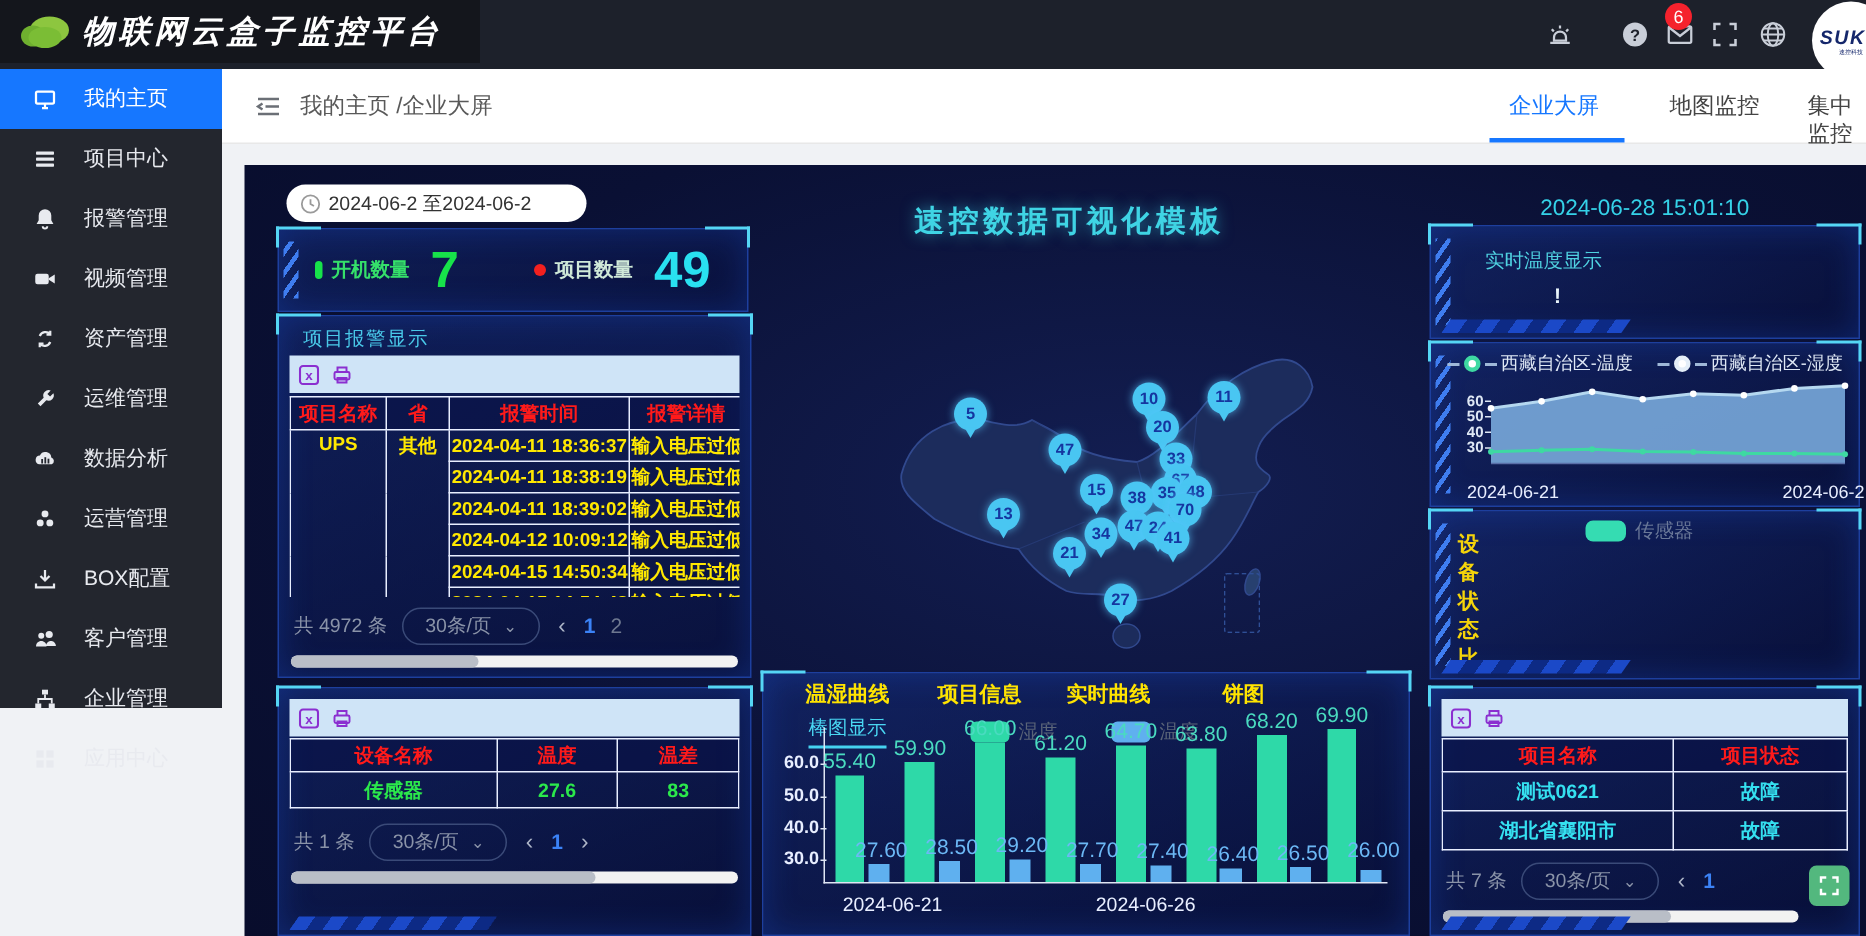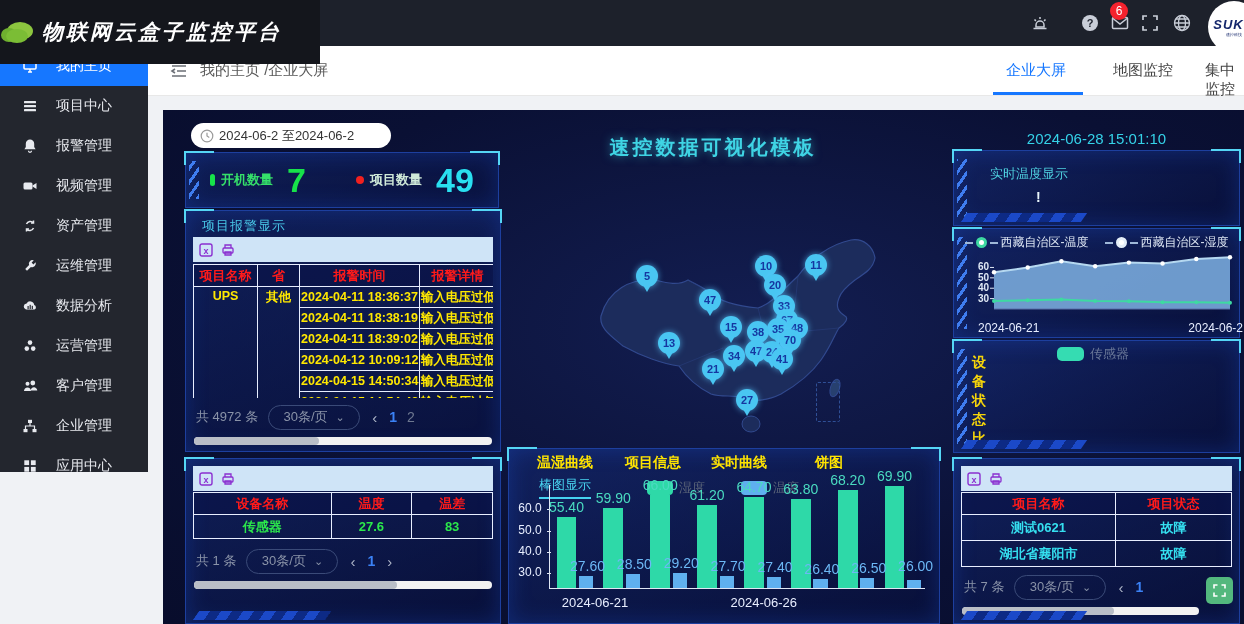--- a/index.html
+++ b/index.html
@@ -1,20 +1,20 @@
 <!DOCTYPE html>
 <html><head>
 <meta charset="utf-8">
 <style>
   *{margin:0;padding:0;box-sizing:border-box;}
   html,body{width:1244px;height:624px;overflow:hidden;background:#f0f2f5;
     font-family:"Liberation Sans",sans-serif;}
   
   #topbar{position:absolute;left:0;top:0;width:1244px;height:46px;background:#1d212b;z-index:30;}
-  #logo-area{position:absolute;left:0;top:0;width:320px;height:64px;background:#14161c;display:flex;align-items:center;padding-left:0;}
+  #logo-area{position:absolute;left:0;top:0;width:320px;height:42px;background:#14161c;display:flex;align-items:center;padding-left:13px;}
   #logo-title{color:#fff;font-family:"DejaVu Serif",serif;font-weight:bold;font-style:italic;font-size:21px;letter-spacing:3px;margin-left:8px;}
   .tb-ico{position:absolute;top:13px;width:20px;height:20px;color:#c9ced8;}
   .tb-ico svg{width:20px;height:20px;display:block;}
   #badge{position:absolute;left:1110px;top:2px;min-width:18px;height:18px;border-radius:9px;background:#f5222d;color:#fff;font-size:12px;text-align:center;line-height:18px;padding:0 3px;z-index:2;}
   #suko-logo{position:absolute;right:-16px;top:1px;width:52px;height:52px;border-radius:50%;background:#fff;display:flex;flex-direction:column;align-items:center;justify-content:center;}
   #suko-logo .t1{color:#15276b;font-weight:bold;font-style:italic;font-size:13px;letter-spacing:1px;}
   #suko-logo .t2{color:#15276b;font-size:4px;}
   
   #sidebar{position:absolute;left:0;top:46px;width:148px;height:426px;background:#23262e;z-index:20;}
   .side-item{height:40px;display:flex;align-items:center;padding-left:22px;color:#e8eaef;font-size:14px;cursor:pointer;}
@@ -88,21 +88,21 @@
   .blegend{position:absolute;top:30px;display:flex;align-items:center;gap:6px;font-size:13px;color:#5a6478;}
   .blegend .sw{width:26px;height:14px;border-radius:4px;}
   #bar-area{position:absolute;left:40px;right:14px;top:36px;bottom:34px;border-left:1px solid #dfe6f4;border-bottom:1px solid #dfe6f4;display:flex;}
   .bargroup{flex:1;position:relative;}
   .bar{position:absolute;bottom:0;}
   .bar.g{left:14%;width:42%;background:#2ed9a8;}
   .bar.b{left:62%;width:30%;background:#5fb0ef;}
   .blabel{position:absolute;white-space:nowrap;font-size:14px;transform:translateX(-50%);z-index:2;}
   .blabel.g{color:#4adbc0;}
   .blabel.b{color:#6cb8f5;}
-  .ytick{position:absolute;left:-36px;width:32px;text-align:center;color:#e8eeff;font-size:12px;font-weight:normal;}
+  .ytick{position:absolute;left:-36px;width:32px;text-align:right;color:#e8eeff;font-size:12px;font-weight:bold;}
   .ytick i{position:absolute;right:-5px;top:8px;width:4px;height:1px;background:#dfe6f4;}
   .xlab{position:absolute;bottom:-22px;color:#e8eeff;font-size:13px;white-space:nowrap;transform:translateX(-50%);}
   
   #realtime-panel{left:790px;top:40px;width:287px;height:76px;}
   #rt-title{position:absolute;left:36px;top:14px;color:#4fd1e0;font-size:13px;}
   #rt-value{position:absolute;left:82px;top:38px;color:#e8f4fa;font-size:14px;font-weight:bold;}
   #line-panel{left:790px;top:118px;width:287px;height:110px;}
   #line-legend{position:absolute;left:0;right:0;top:5px;display:flex;justify-content:center;gap:16px;color:#dfe8f5;font-size:12px;align-items:center;}
   .lgm{width:11px;height:11px;border-radius:50%;background:#fff;display:inline-block;}
   .lgm.t{border:3px solid #3ed9a2;}
@@ -224,20 +224,27 @@
       </svg>
     <span>数据分析</span>
   </div>
   <div class="side-item">
     <svg viewBox="0 0 16 16" fill="#e8eaef">
         <circle cx="8" cy="4.6" r="2.3"></circle>
         <circle cx="4.8" cy="10.6" r="2.3"></circle>
         <circle cx="11.2" cy="10.6" r="2.3"></circle>
       </svg>
     <span>运营管理</span>
+  </div>
+  <div class="side-item">
+    <svg viewBox="0 0 16 16" fill="none" stroke="#e8eaef" stroke-width="1.5">
+        <path d="M8 2v7M5 6l3 3 3-3"></path>
+        <path d="M2 11v2.5h12V11"></path>
+      </svg>
+    <span>BOX配置</span>
   </div>
   <div class="side-item">
     <svg viewBox="0 0 16 16" fill="#e8eaef">
         <circle cx="5.5" cy="5.8" r="2"></circle>
         <circle cx="10.8" cy="5" r="2.4"></circle>
         <path d="M2 13c0-2 1.5-3.6 3.5-3.6S9 11 9 13z"></path>
         <path d="M8.6 12.6c.2-2 1.8-3.6 3.8-3.3 1.6.2 2.9 1.8 2.9 3.3z"></path>
       </svg>
     <span>客户管理</span>
   </div>

